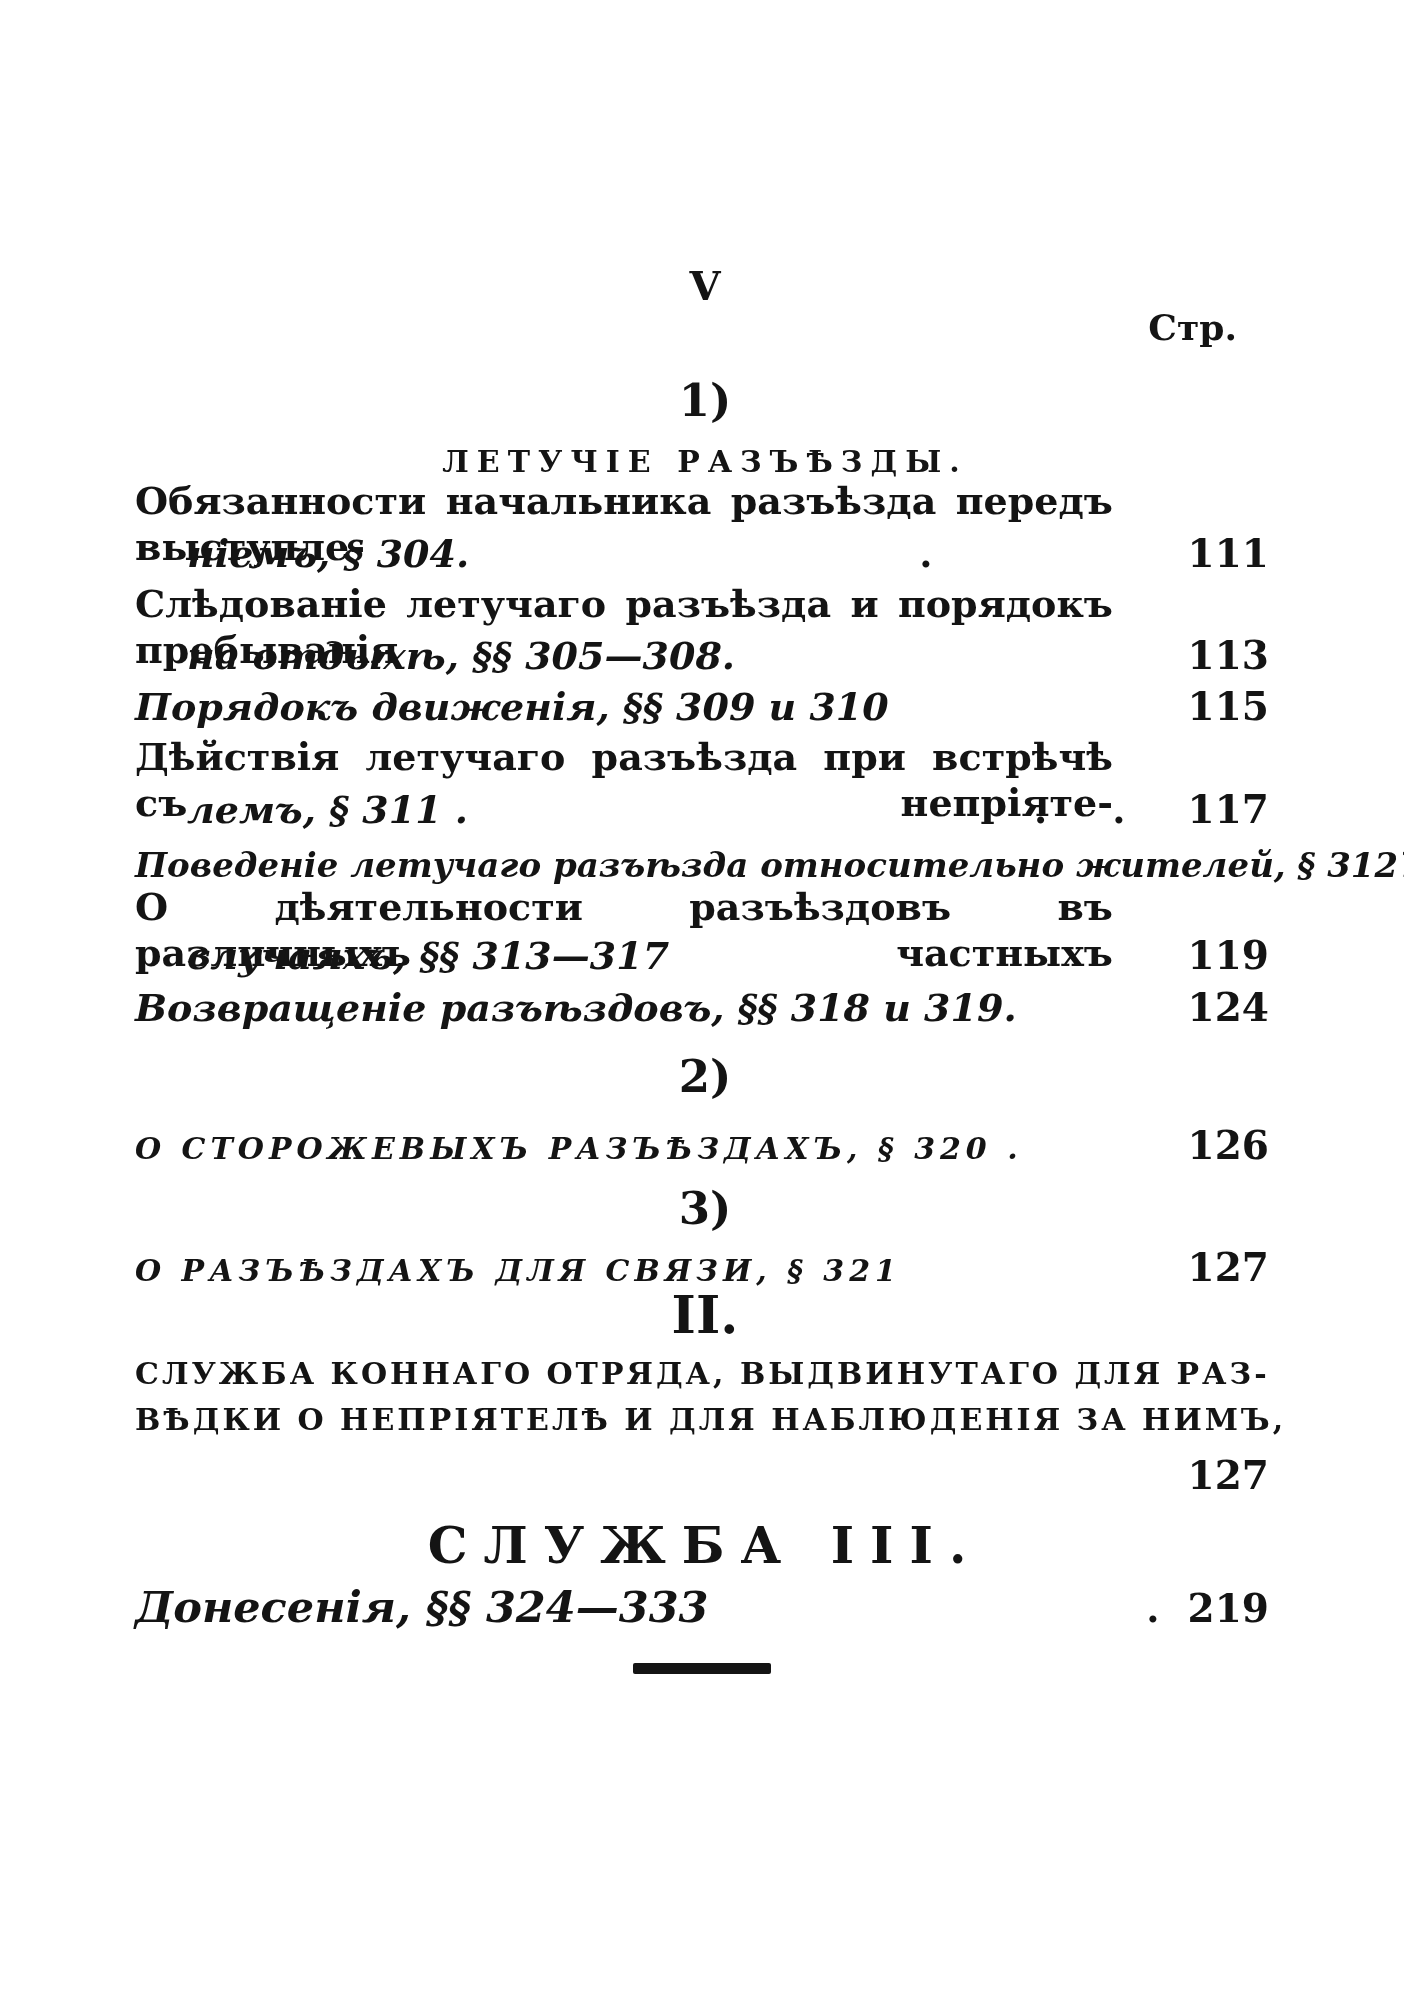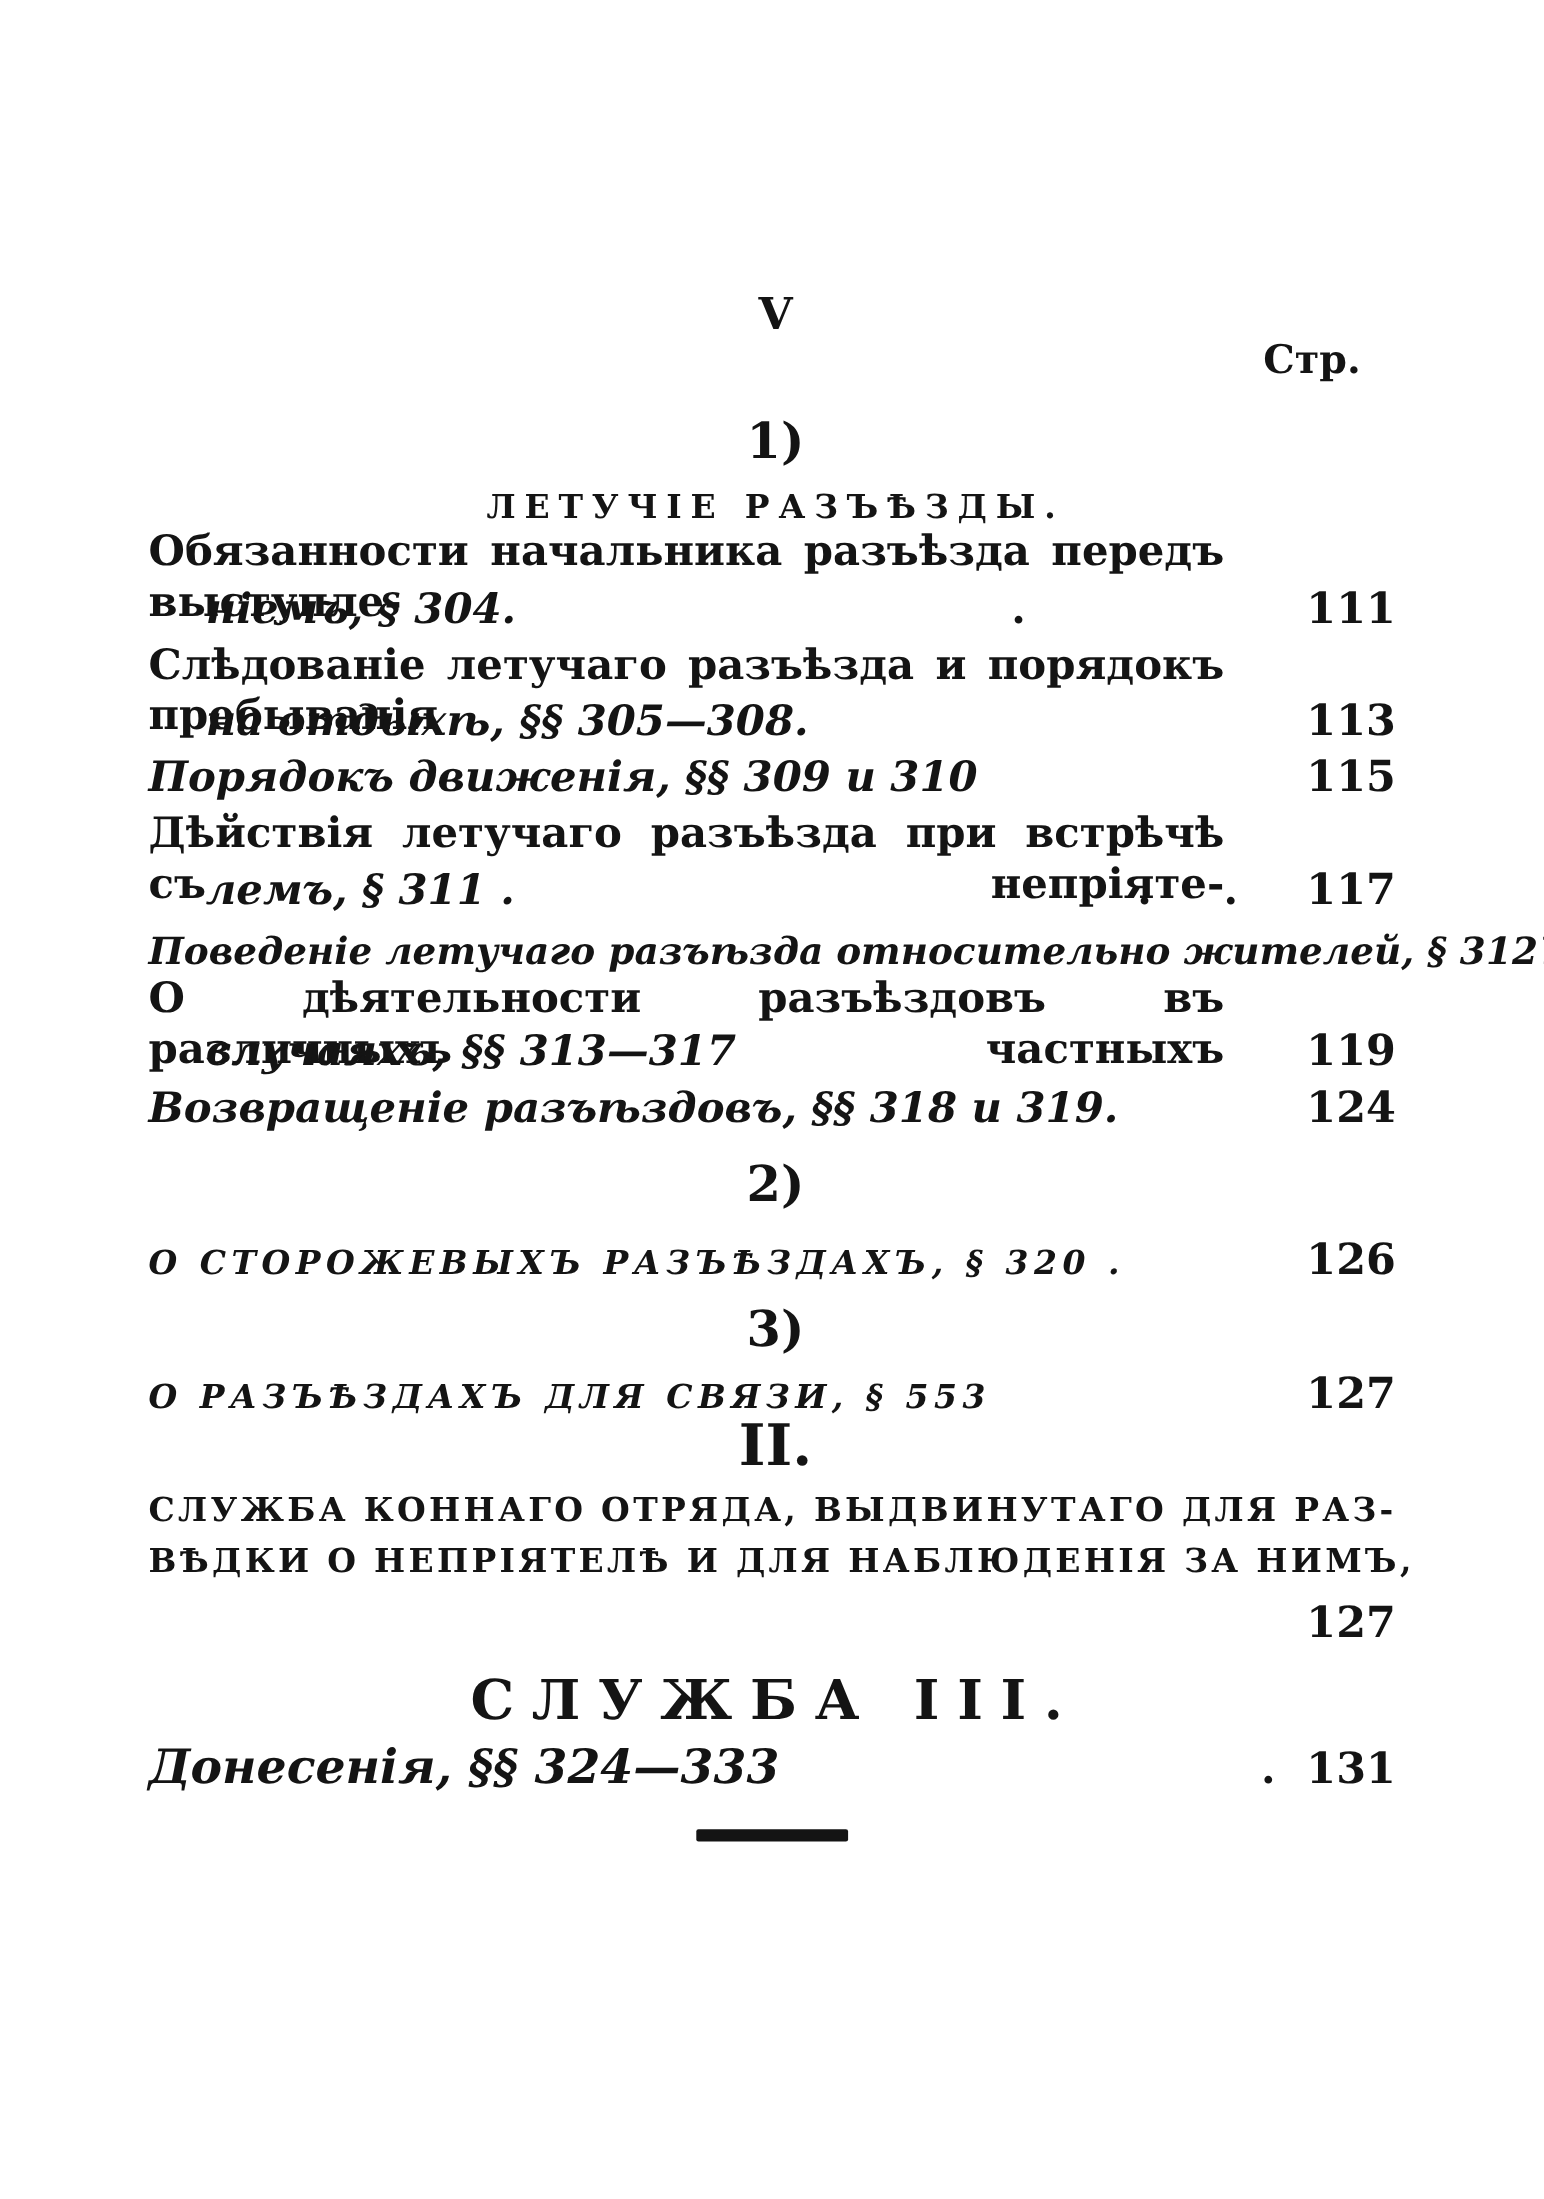--- a/index.html
+++ b/index.html
@@ -165,35 +165,35 @@
   <div class="center sub-num" style="top:1050px">2)</div>
 
   <div class="row caps-entry" style="top:1122px">
     <span class="txt">О СТОРОЖЕВЫХЪ РАЗЪѢЗДАХЪ, § 320 .</span>
     <span class="num">126</span>
   </div>
 
   <div class="center sub-num" style="top:1182px">3)</div>
 
   <div class="row caps-entry" style="top:1244px">
-    <span class="txt">О РАЗЪѢЗДАХЪ ДЛЯ СВЯЗИ, § 553</span>
+    <span class="txt">О РАЗЪѢЗДАХЪ ДЛЯ СВЯЗИ, § 321</span>
     <span class="num">127</span>
   </div>
 
   <div class="center sec-roman" style="top:1284px">II.</div>
 
   <div class="caps-jline" style="top:1402px">ВѢДКИ О НЕПРІЯТЕЛѢ И ДЛЯ НАБЛЮДЕНІЯ ЗА НИМЪ,</div>
   <div class="caps-jline" style="top:1356px">СЛУЖБА КОННАГО ОТРЯДА, ВЫДВИНУТАГО ДЛЯ РАЗ-</div>
   <div class="row" style="top:1452px">
     <span class="num">127</span>
   </div>
 
   <div class="center chapter" style="top:1516px">СЛУЖБА III.</div>
 
   <div class="row entry-big" style="top:1582px">
     <span class="txt">Донесенія, §§ 324—333</span>
     <span class="leader lead-near">.</span>
-    <span class="num">131</span>
+    <span class="num">219</span>
   </div>
 
   <div class="end-rule"></div>
 
 </div>
 
 </body></html>

